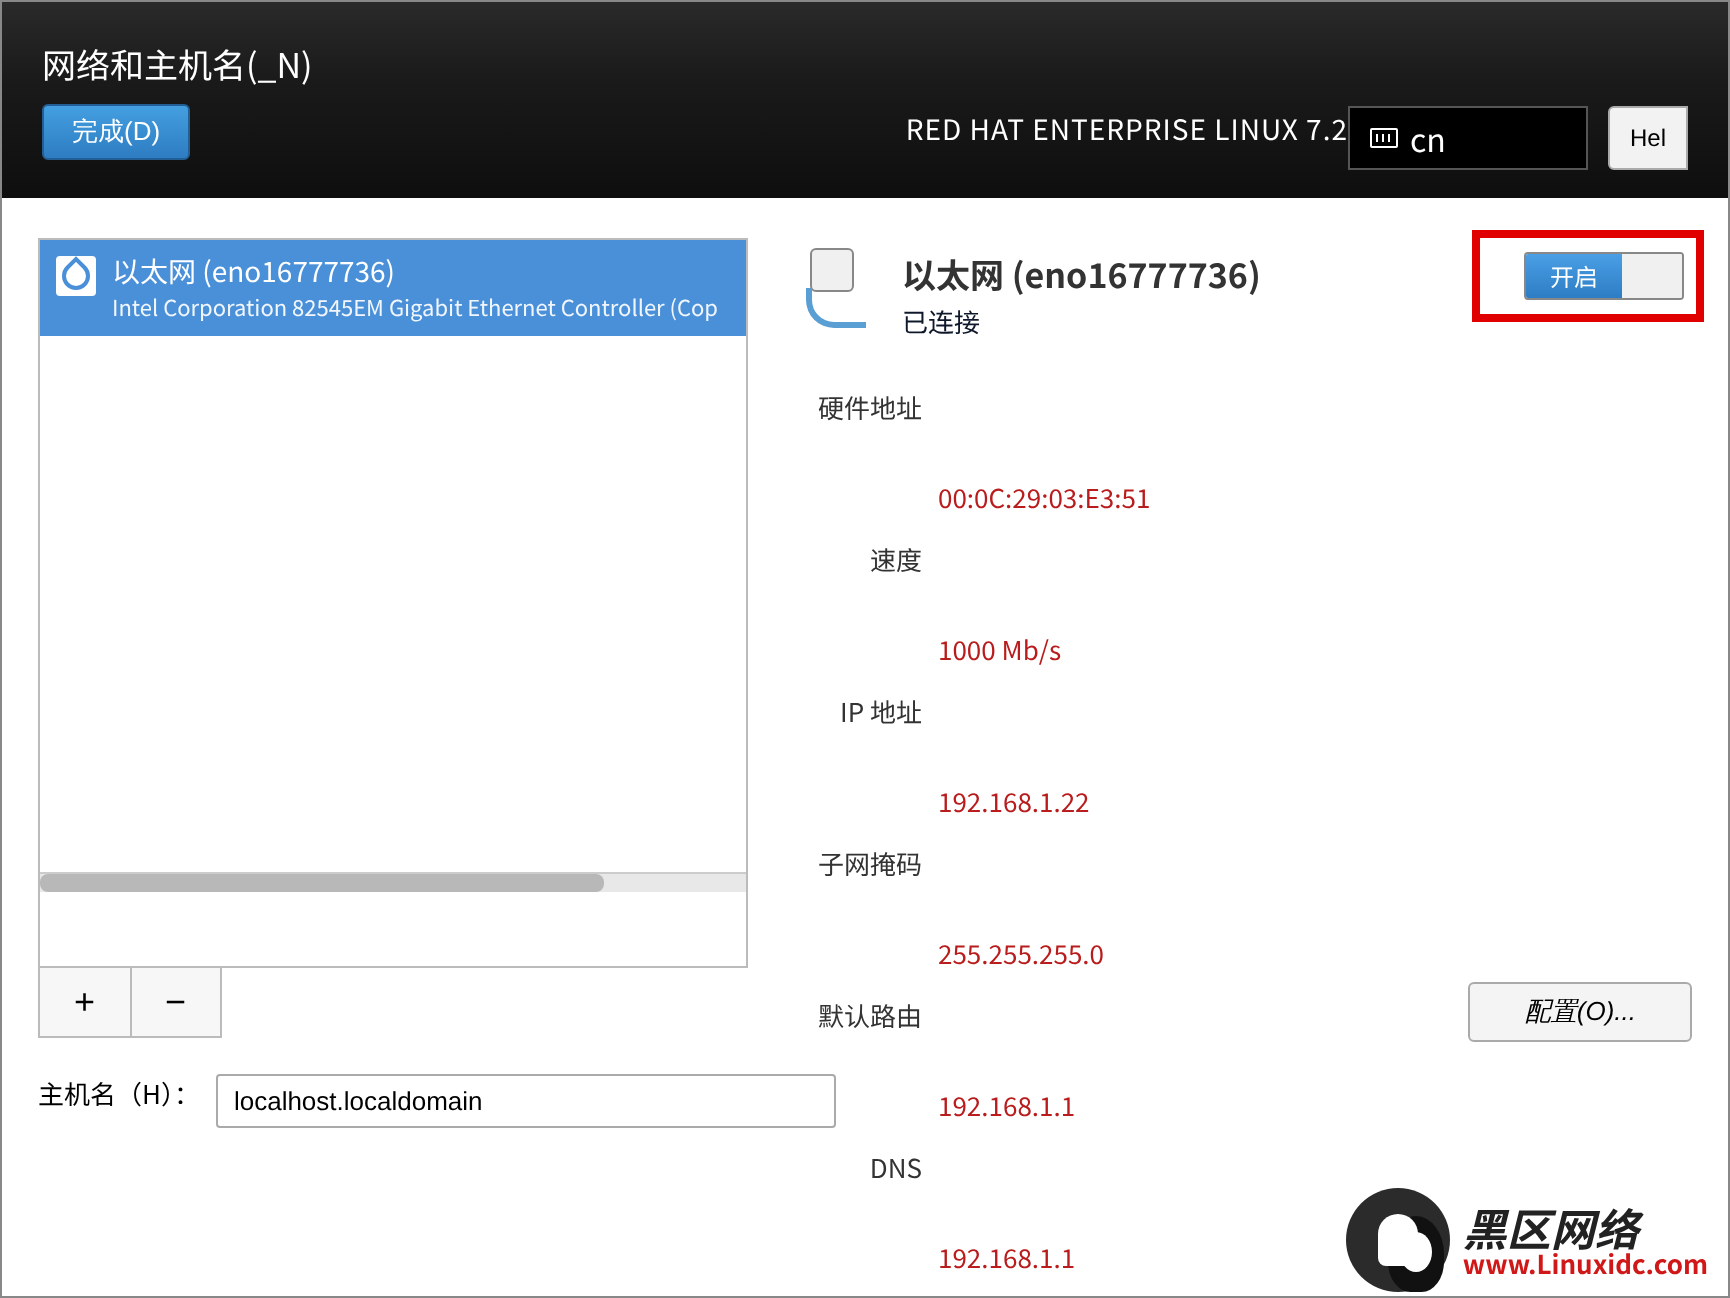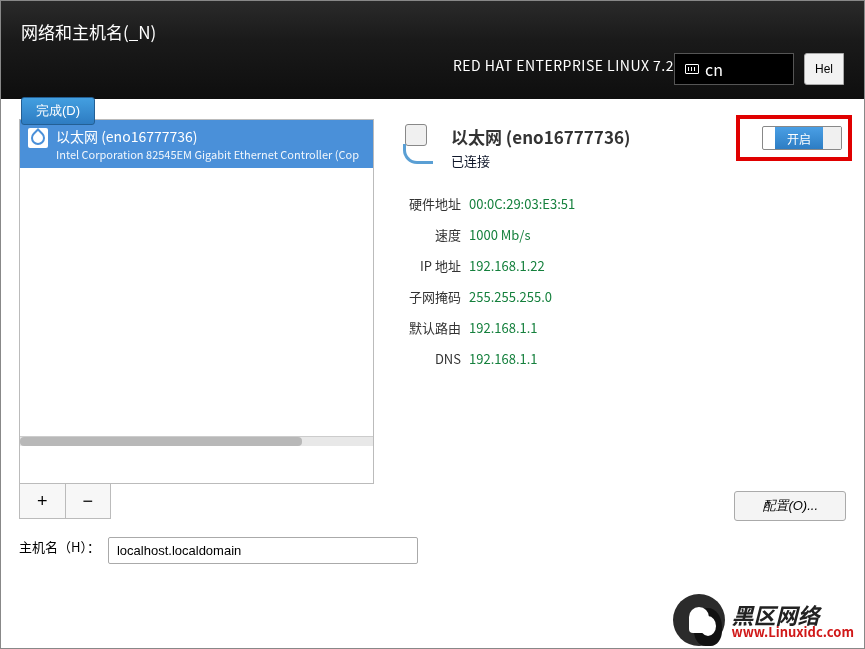--- a/index.html
+++ b/index.html
@@ -15,21 +15,21 @@
   }
   .header {
     background: linear-gradient(to bottom, #2a2a2a 0%, #1a1a1a 40%, #0e0e0e 100%);
     color: #fff;
     padding: 18px 20px 14px 20px;
     display: flex;
     justify-content: space-between;
     position: relative;
     height: 98px;
   }
-  .header-left { display: flex; flex-direction: column; align-items: flex-start; gap: 45px; }
+  .header-left { display: flex; flex-direction: column; align-items: flex-start; }
   .title { font-size: 17px; font-weight: 400; margin-bottom: 8px; }
   .btn-done {
     background: linear-gradient(to bottom, #439fe0, #2e7cc2);
     border: 1px solid #235f94;
     border-radius: 3px;
     color: #fff;
     padding: 4px 14px;
     font-size: 13px;
     cursor: pointer;
   }
@@ -150,34 +150,33 @@
     cursor: pointer;
     overflow:hidden;
   }
   .switch-on {
     flex: 0 0 48px;
     background: linear-gradient(to bottom,#4a9fe5,#2d7dc4);
     color: #fff;
     display: flex;
     align-items: center;
     justify-content: center;
-    margin-left: 12px;
   }
   .switch-knob {
     flex: 1;
     background: #f0f0f0;
   }
   .props {
     margin-top: 24px;
     font-size: 13px;
     color: #333;
   }
   .prop-row { display: flex; margin-bottom: 12px; }
   .prop-label { width: 62px; text-align: right; margin-right: 8px; color:#333;}
-  .prop-value { color:#15803d;}
+  .prop-value { color:#b91c1c;margin-top:45px;}
   .config-btn {
     position: absolute;
     right: 0;
     bottom: -2px;
     padding: 5px 27px;
     background: #f4f4f4;
     border: 1px solid #aaa;
     border-radius: 3px;
     cursor: pointer;
     font-size: 13px;

